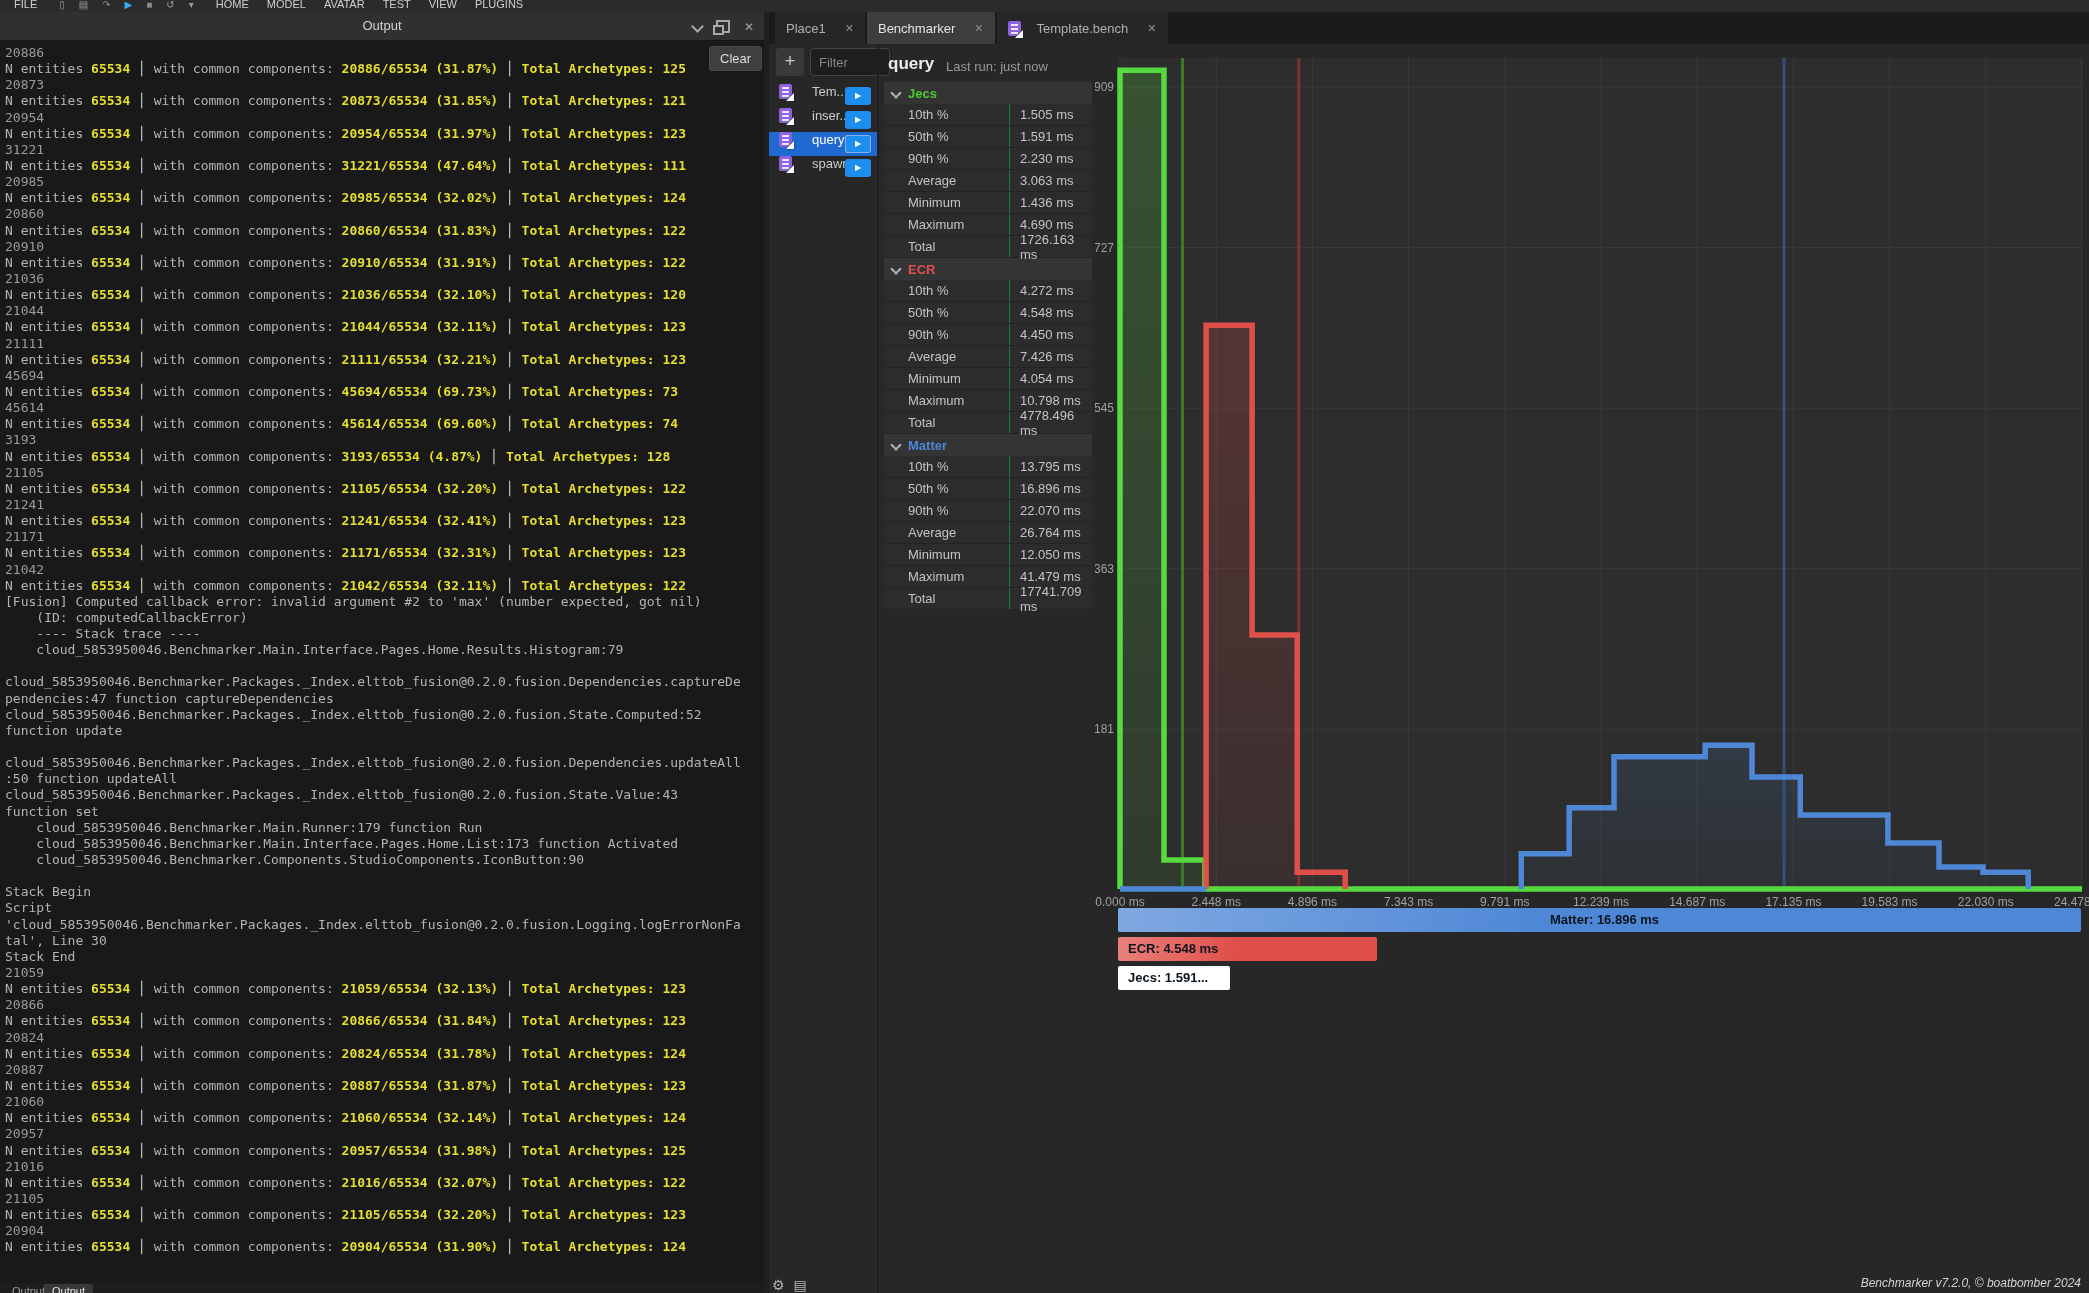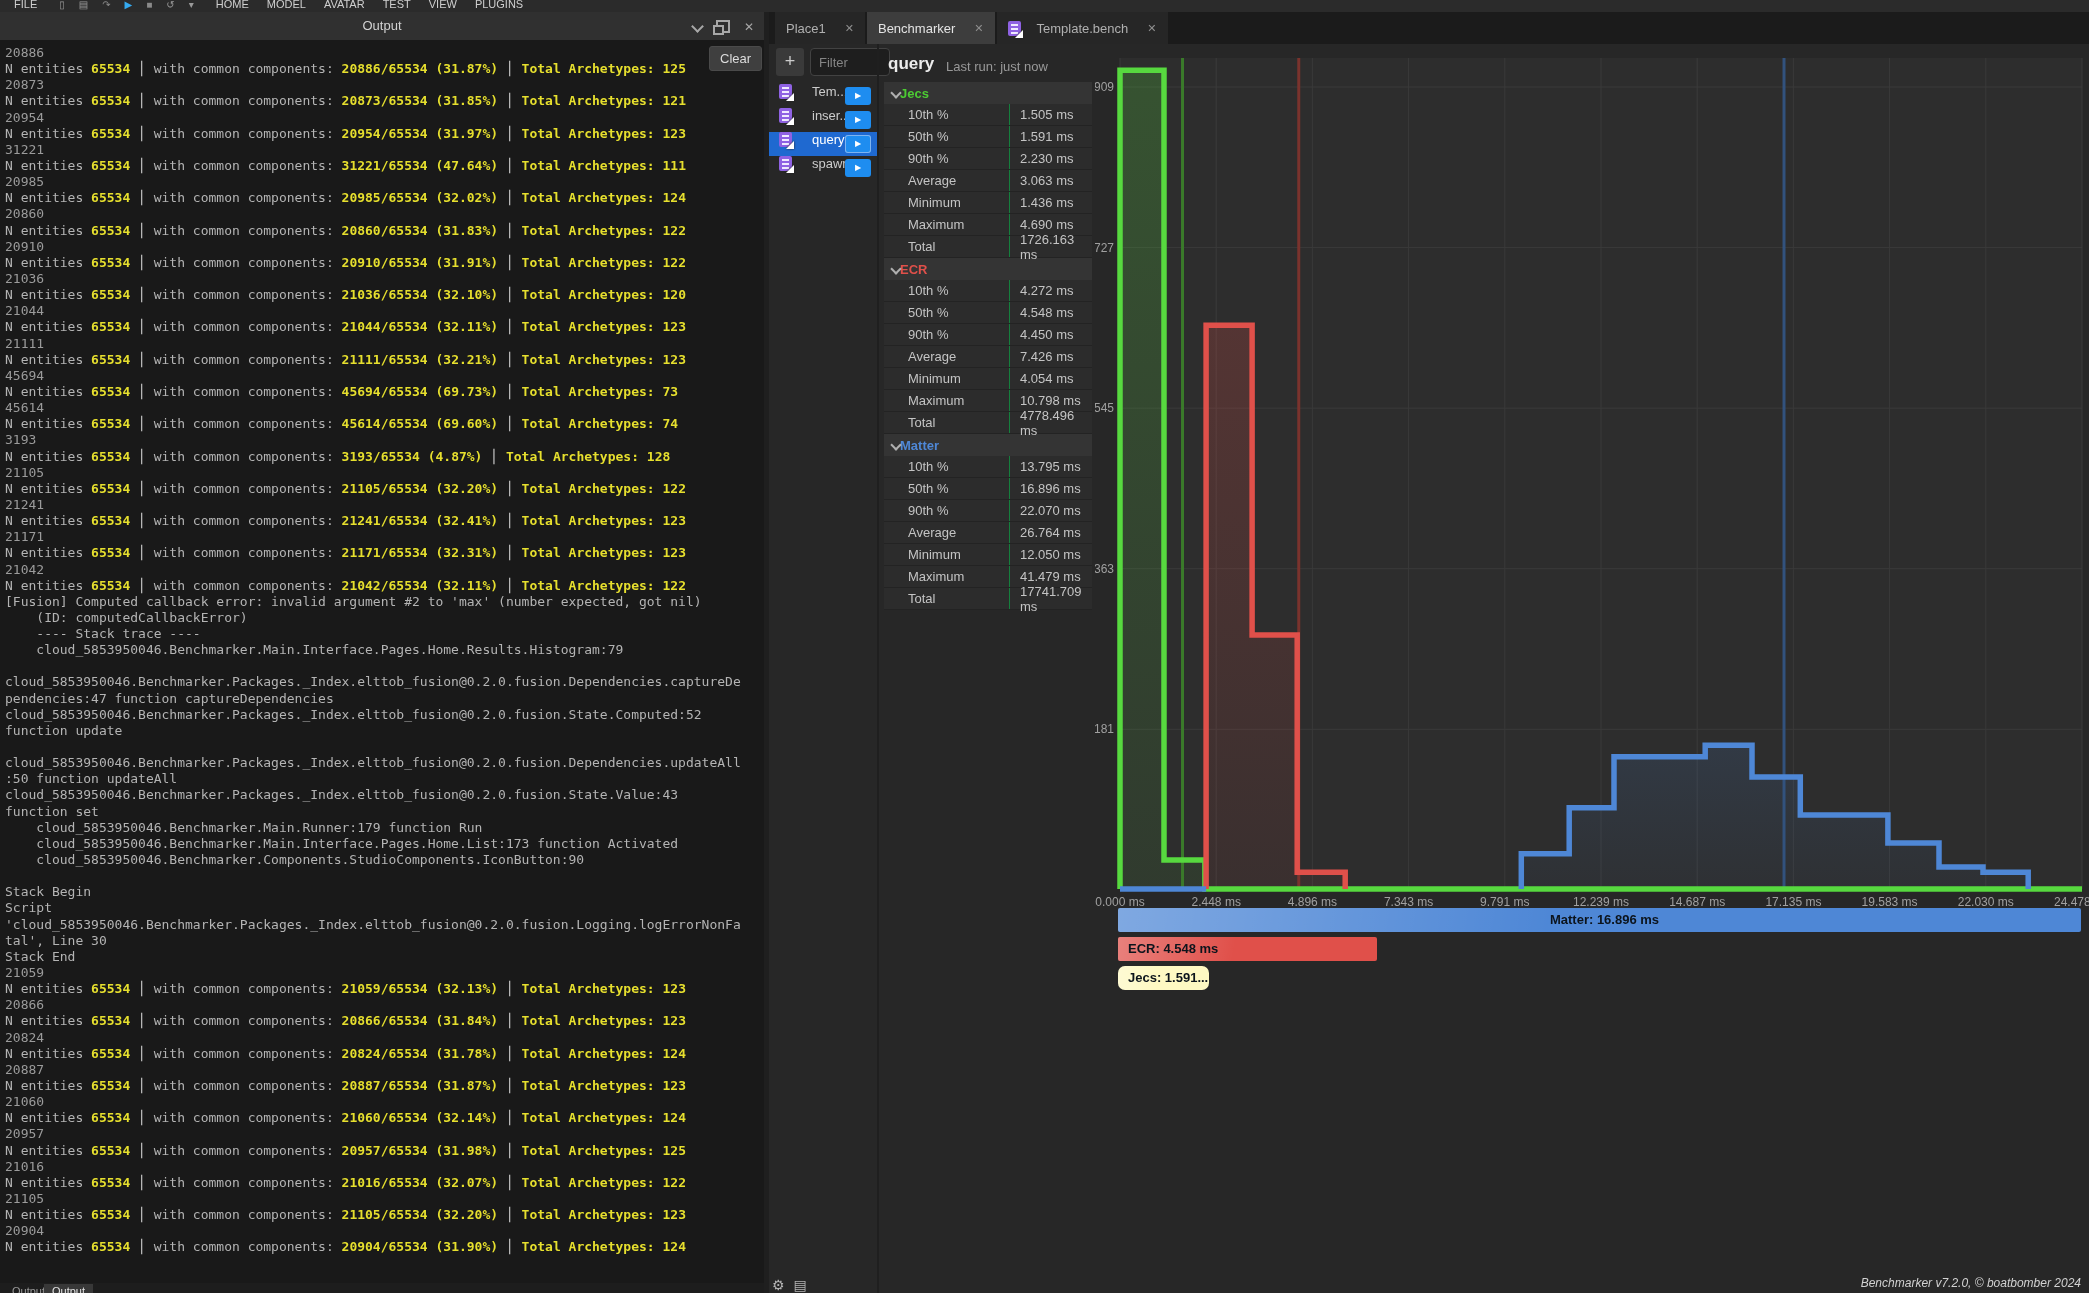--- a/index.html
+++ b/index.html
@@ -71,21 +71,21 @@
     color:#fff;font-size:8px;text-align:center;line-height:18px}
   .bench-row.selected .play-btn{box-shadow:0 0 0 1px #7db4f2 inset}
   .sidebar-div{left:877px;top:44px;width:2px;height:1249px;background:#1f1f1f}
 
   .bottom-icons{left:772px;top:1277px;display:flex;gap:9px;color:#b5b5b5;font-size:14px}
 
   
   .res-title{left:888px;top:54px;font-size:17px;font-weight:bold;color:#ececec}
   .res-lastrun{left:946px;top:59px;font-size:13px;color:#999999}
   .stats{left:884px;top:82px;width:208px}
-  .sec-head{height:22px;background:#343434;display:flex;align-items:center;padding-left:8px;gap:0;margin-top:0px}
+  .sec-head{height:22px;background:#343434;display:flex;align-items:center;padding-left:8px;gap:8px;margin-top:0px}
   .sec-head .chev{width:6px;height:6px;border-color:#b0b0b0}
   .sec-name{font-size:13px;font-weight:bold}
   .stat-row{height:21px;background:#2c2c2c;border-bottom:1px solid #232323;display:flex;font-size:13px;color:#c4c4c4}
   .stat-row .k{width:101px;padding-left:24px;display:flex;align-items:center}
   .stat-row .v{flex:1;border-left:1px solid #15803d;padding-left:10px;display:flex;align-items:center}
 
   
   .chart-svg{left:1095px;top:44px}
   .legend-chip{position:absolute;height:24px;border-radius:2px;overflow:hidden;white-space:nowrap;
     font-size:13px;font-weight:bold;color:#0c141c;line-height:24px;padding-left:10px;box-sizing:border-box}
@@ -345,16 +345,16 @@
     <text x="602.2" y="862" text-anchor="middle" fill="#a0a0a0" font-size="12px" font-family="Liberation Sans, sans-serif">14.687 ms</text>
     <text x="698.4" y="862" text-anchor="middle" fill="#a0a0a0" font-size="12px" font-family="Liberation Sans, sans-serif">17.135 ms</text>
     <text x="794.6" y="862" text-anchor="middle" fill="#a0a0a0" font-size="12px" font-family="Liberation Sans, sans-serif">19.583 ms</text>
     <text x="890.8" y="862" text-anchor="middle" fill="#a0a0a0" font-size="12px" font-family="Liberation Sans, sans-serif">22.030 ms</text>
     <text x="987" y="862" text-anchor="middle" fill="#a0a0a0" font-size="12px" font-family="Liberation Sans, sans-serif">24.478 ms</text>
   </svg>
 
 <div id="legend">
     <div class="legend-chip" style="left: 1118px; top: 908px; width: 963px; background: rgb(78, 135, 214); text-align: center;"><span class="shine"></span><span class="t">Matter: 16.896 ms</span></div>
     <div class="legend-chip" style="left: 1118px; top: 937px; width: 259px; background: rgb(224, 80, 74);"><span class="shine"></span><span class="t">ECR: 4.548 ms</span></div>
-    <div class="legend-chip" style="left: 1118px; top: 966px; width: 91px; background: #fef9c3; border-radius: 7px;"><span class="shine"></span><span class="t">Jecs: 1.591...</span></div>
+    <div class="legend-chip" style="left: 1118px; top: 966px; width: 112px; background: #ffffff;"><span class="shine"></span><span class="t">Jecs: 1.591...</span></div>
   </div>
 
 <div class="footer-credit">Benchmarker v7.2.0, © boatbomber 2024</div>
 
 </body></html>

